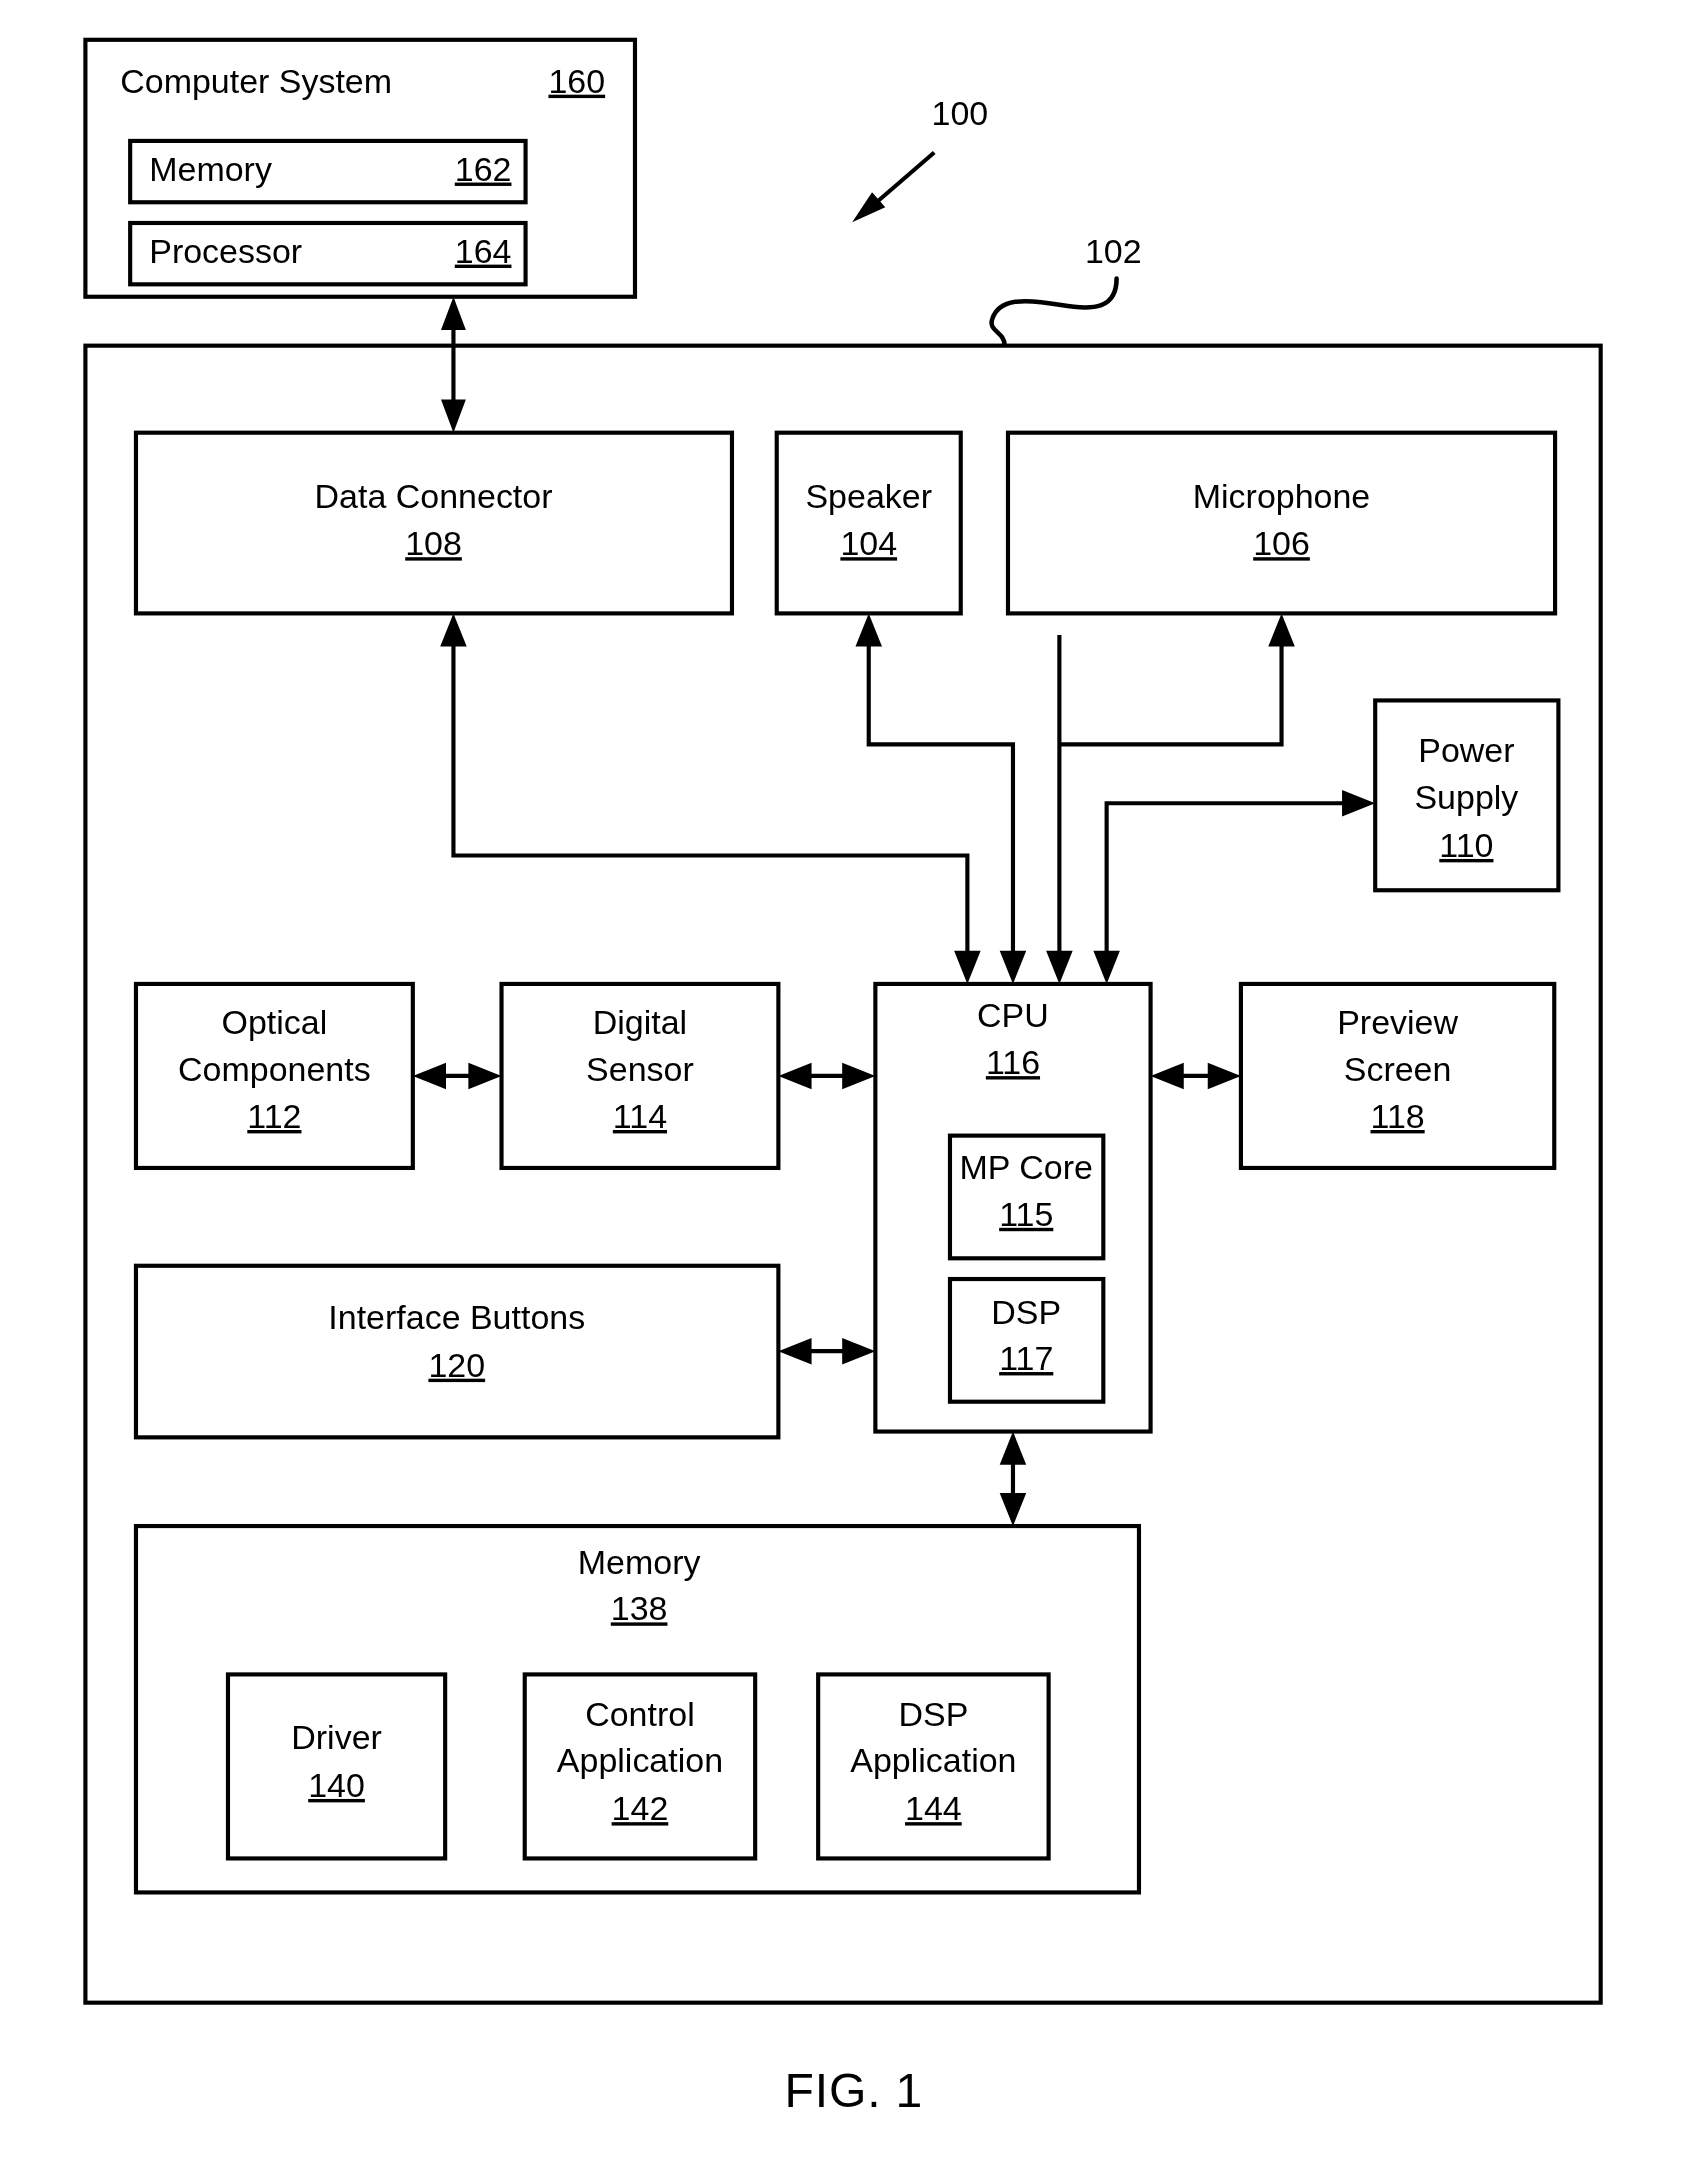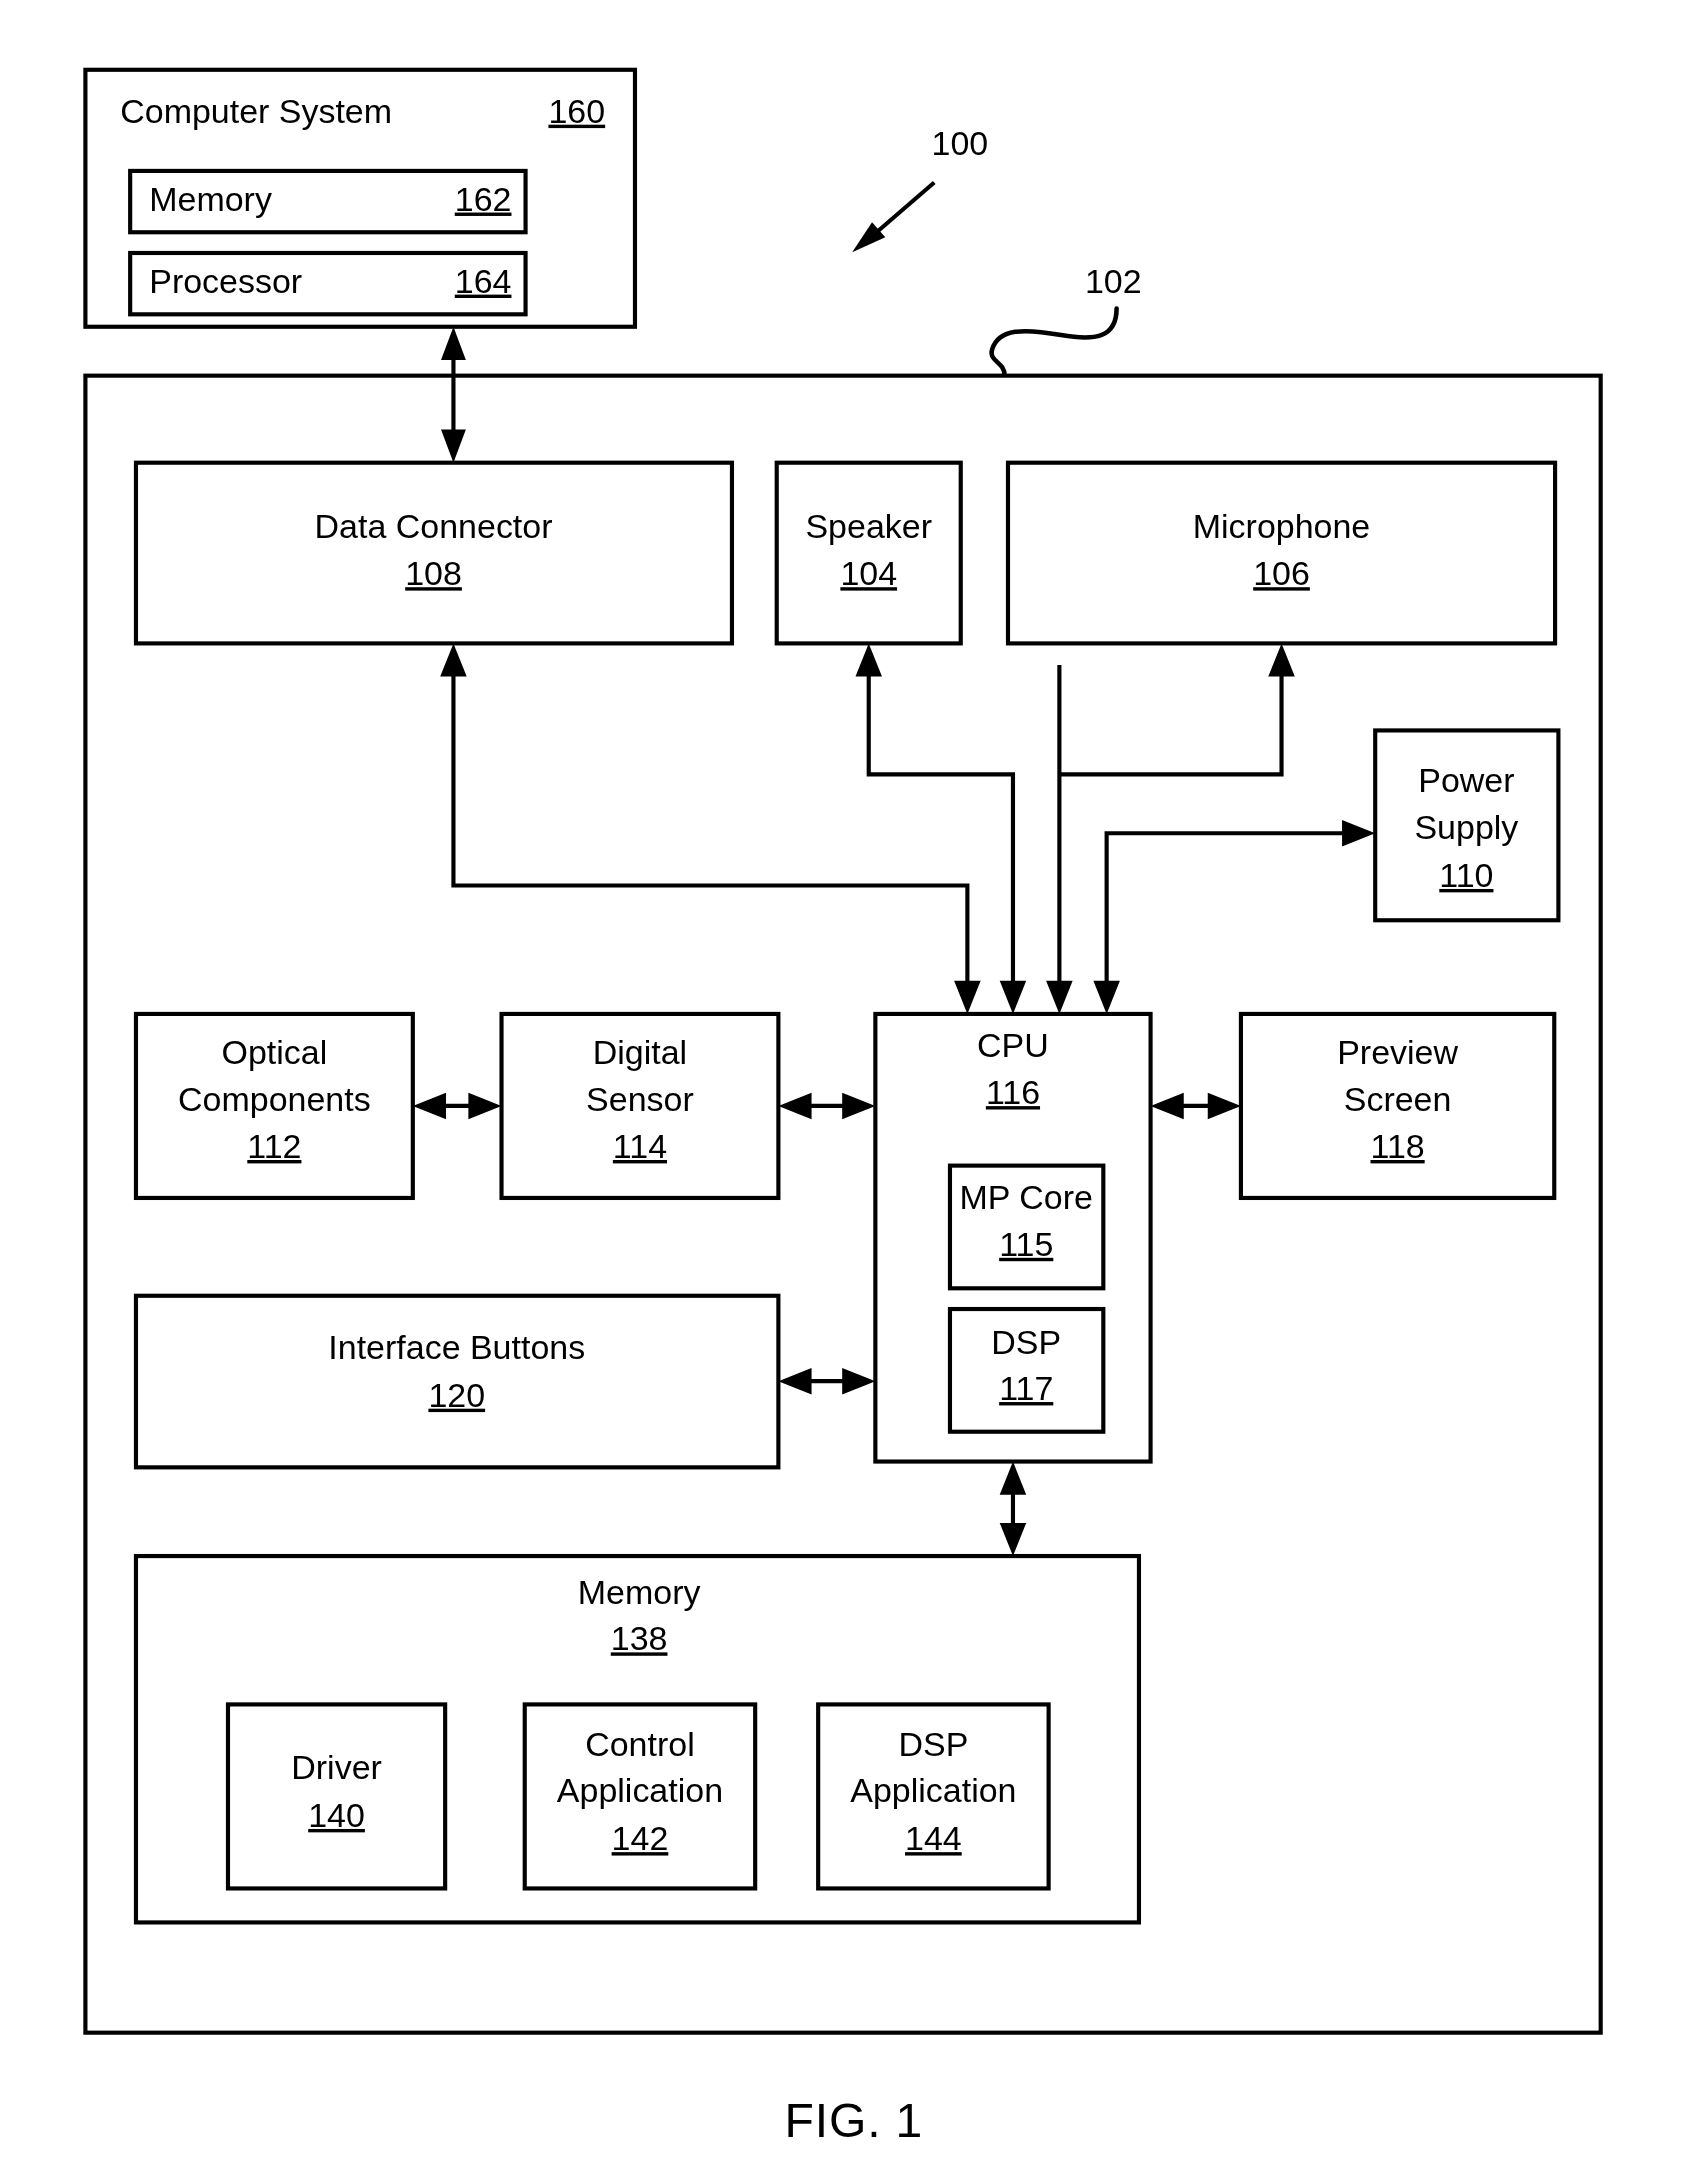--- a/index.html
+++ b/index.html
@@ -11,21 +11,20 @@
     width: 1701px;
     height: 2161px;
     font-family: "Liberation Sans", sans-serif;
     color: #000000;
     overflow: hidden;
   }
   #figure-root {
     position: relative;
     width: 1701px;
     height: 1574px;
-    margin-top: 30px;
   }
   svg#diagram {
     display: block;
     width: 1701px;
     height: 2161px;
   }
   .box {
     fill: #ffffff;
     stroke: #000000;
     stroke-width: 5;

